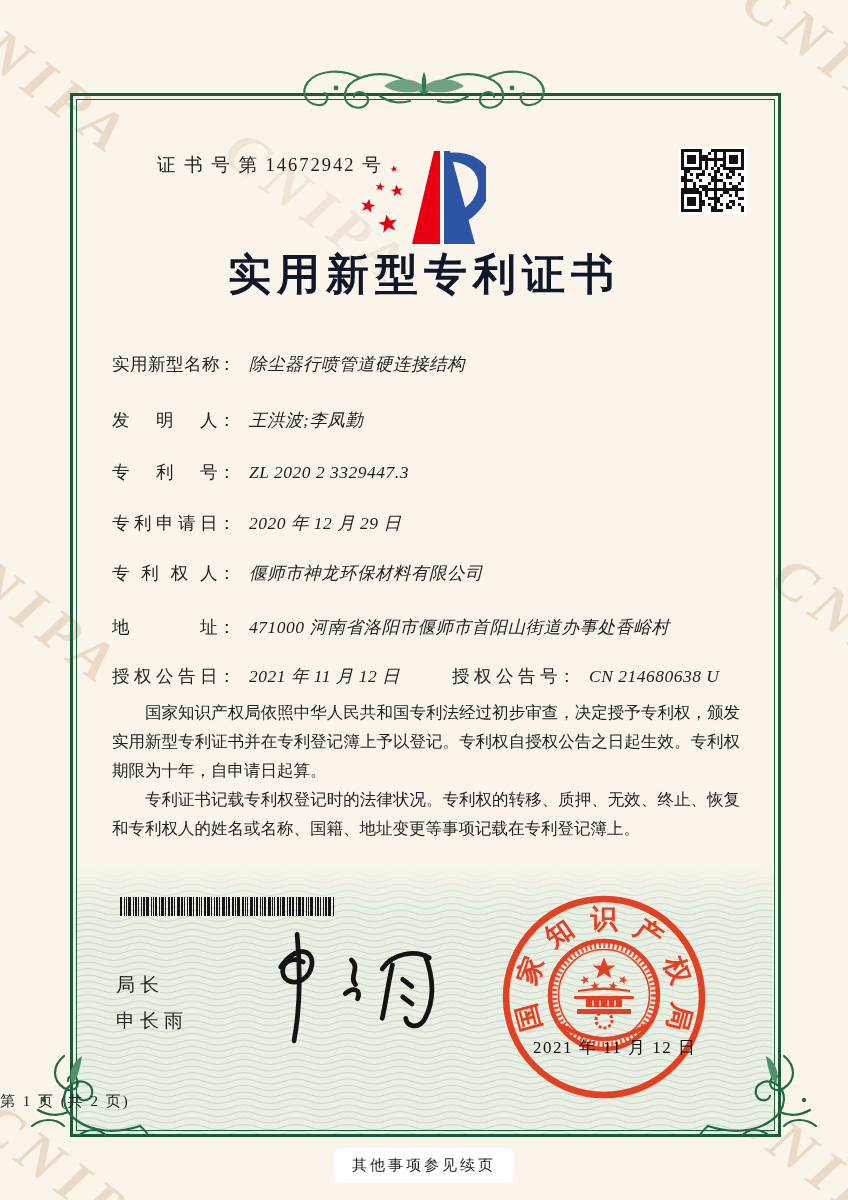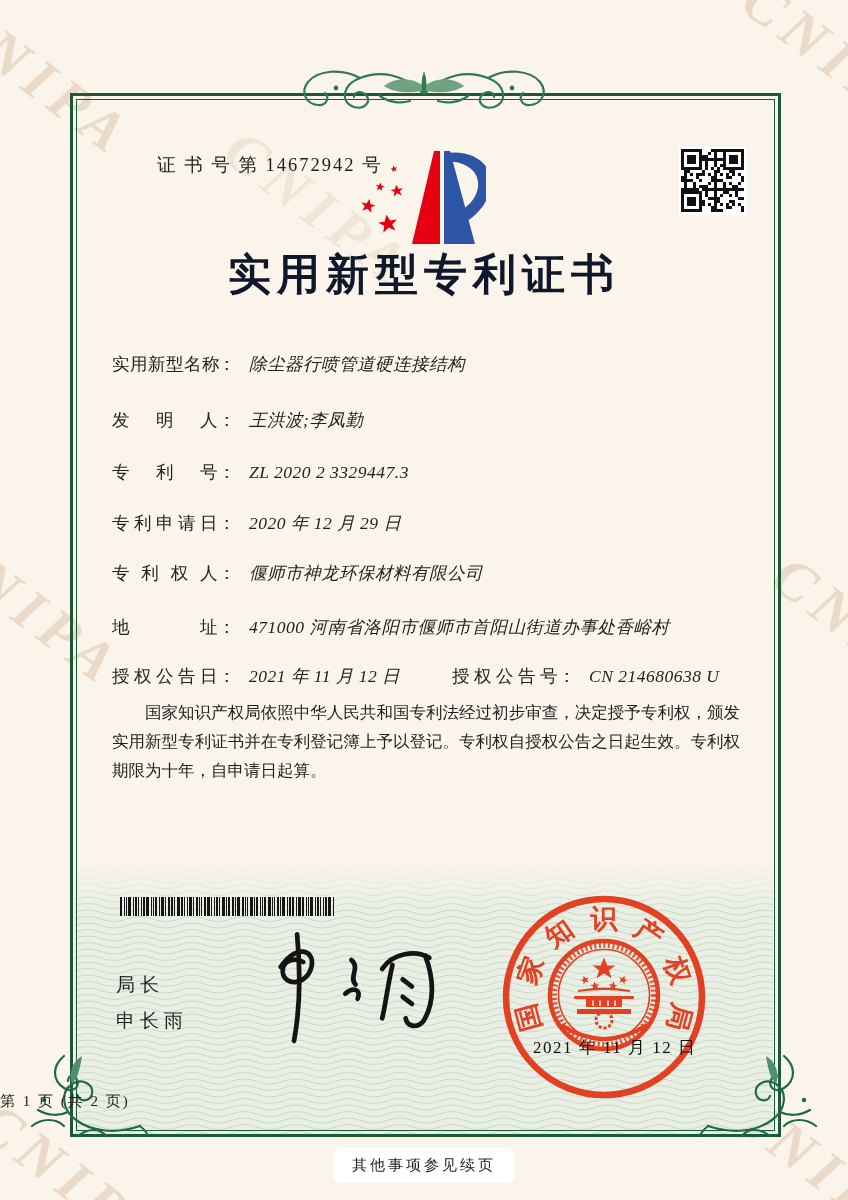--- a/index.html
+++ b/index.html
@@ -432,20 +432,21 @@
 </div>
 <div class="frow" style="top:664px">
   <span class="flabel">授权公告日</span><span>：</span><span class="fval">2021 年 11 月 12 日</span>
 </div>
 <div class="frow2" style="top:664px">
   <span class="flabel">授权公告号</span><span>：</span><span class="fval">CN 214680638 U</span>
 </div>
 
 <div class="paras">
   <p>国家知识产权局依照中华人民共和国专利法经过初步审查，决定授予专利权，颁发实用新型专利证书并在专利登记簿上予以登记。专利权自授权公告之日起生效。专利权期限为十年，自申请日起算。</p>
+  <p>专利证书记载专利权登记时的法律状况。专利权的转移、质押、无效、终止、恢复和专利权人的姓名或名称、国籍、地址变更等事项记载在专利登记簿上。</p>
 </div>
 
 <svg class="barcode" id="barcode" width="218" height="19">
     <rect x="0" y="0" width="2" height="19" fill="#151515"></rect>
     <rect x="4" y="0" width="1" height="19" fill="#151515"></rect>
     <rect x="6" y="0" width="1" height="19" fill="#151515"></rect>
     <rect x="8" y="0" width="3" height="19" fill="#151515"></rect>
     <rect x="13" y="0" width="1" height="19" fill="#151515"></rect>
     <rect x="15" y="0" width="2" height="19" fill="#151515"></rect>
     <rect x="18" y="0" width="1" height="19" fill="#151515"></rect>

